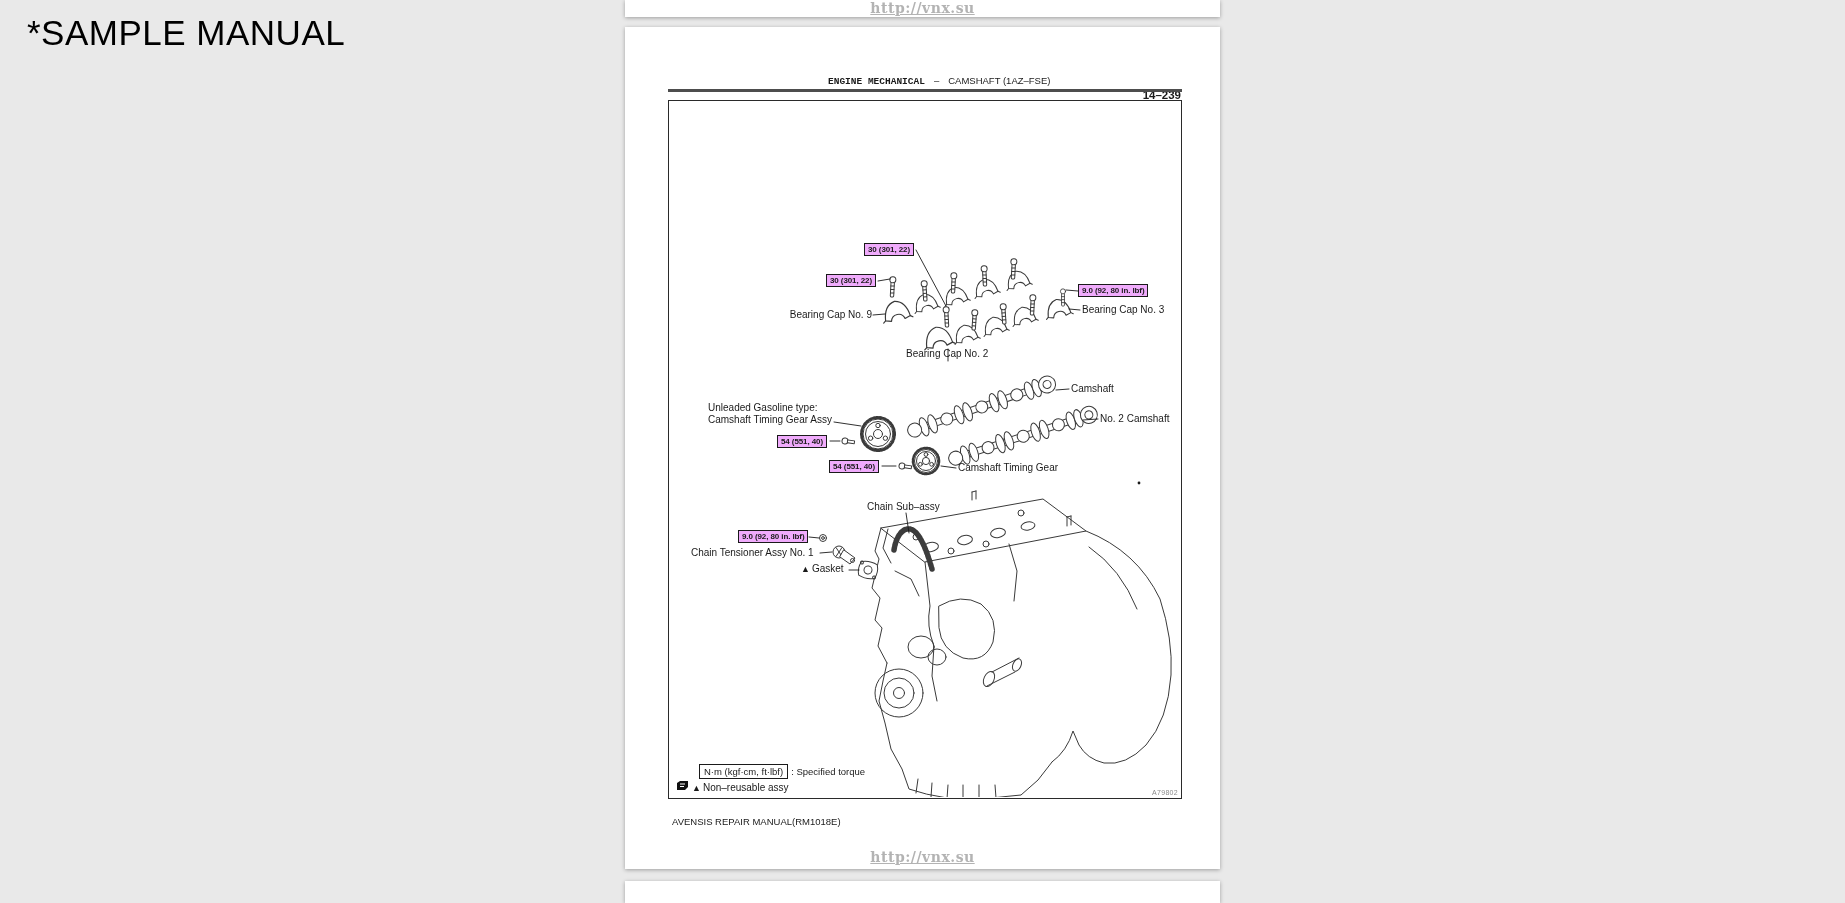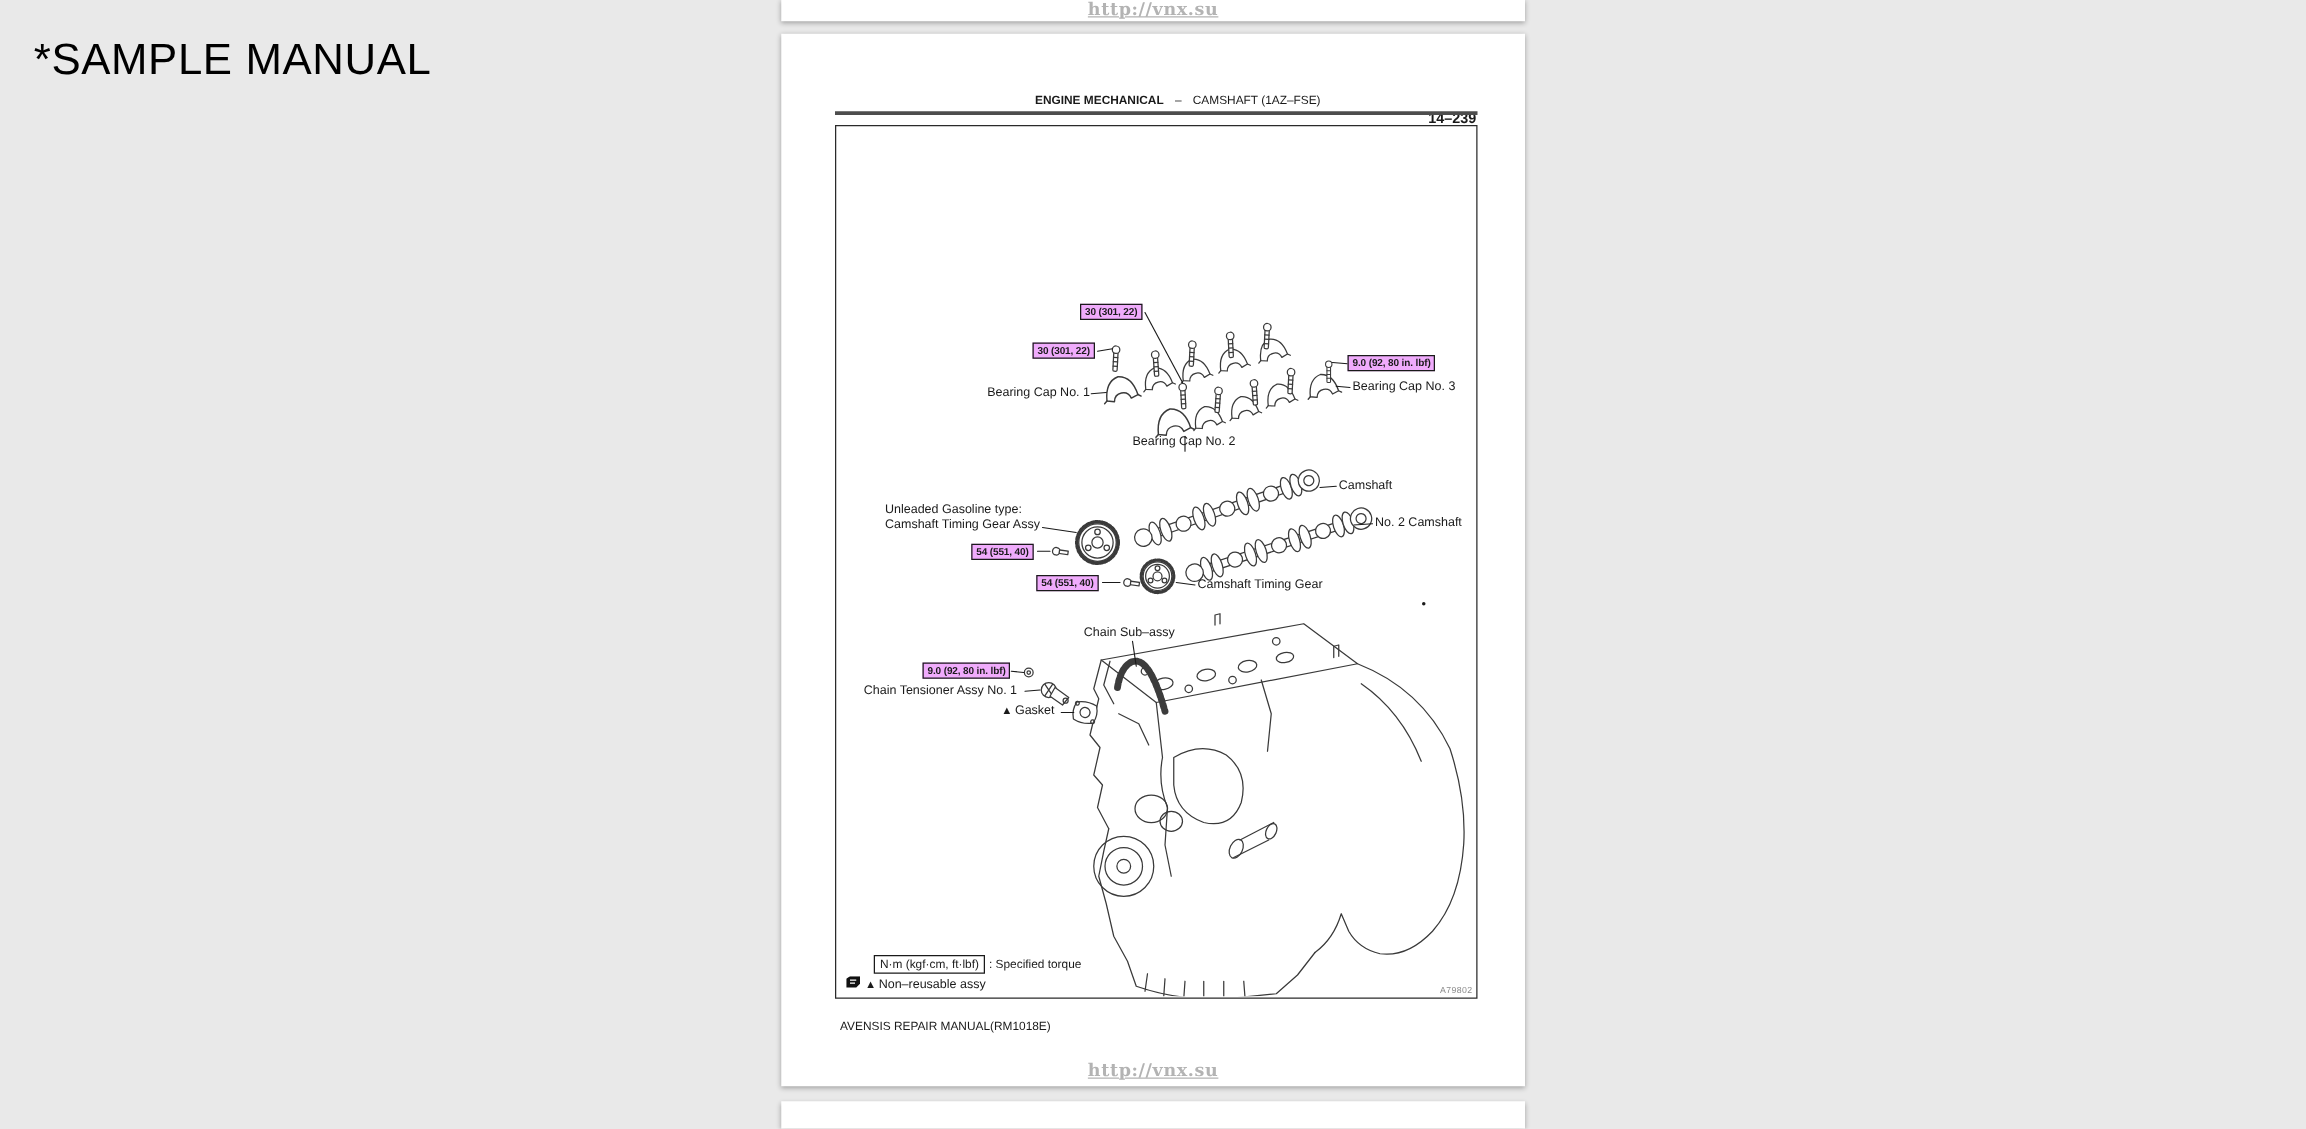--- a/index.html
+++ b/index.html
@@ -12,27 +12,27 @@
   .page-main { top:27px; height:842px; }
   .page-next { top:881px; height:22px; }
 
   .watermark { position:absolute; left:0; right:0; text-align:center;
                font-family:"DejaVu Serif", serif; font-weight:bold; font-size:14px;
                color:#b3b3b3; text-decoration:underline; letter-spacing:.5px; }
   .wm-top { bottom:1px; }
   .wm-bottom { bottom:4px; }
 
   .sample-overlay { position:absolute; left:27px; top:13px; font-size:35px;
-                    letter-spacing:.5px; color:#000;margin-top:15px; }
+                    letter-spacing:.5px; color:#000; }
 
   .page-number { position:absolute; right:39px; top:34px; font-size:11.5px; font-weight:bold;margin-top:28px; }
 
   .header-row { position:absolute; left:203px; top:48px; display:flex; gap:9px;
                 font-size:9.5px; white-space:nowrap; align-items:baseline; }
-  .hdr-bold { font-weight:bold; }
+  .hdr-bold { font-weight:bold;font-family:Liberation Mono, monospace; }
   .header-rule { position:absolute; left:43px; top:62px; width:514px; height:2.5px; background:#4d4d4d; }
 
   .figure-box { position:absolute; left:43px; top:73px; width:514px; height:699px;
                 border:1.5px solid #2a2a2a; background:#fff; }
   .figure-box svg.art { position:absolute; left:0; top:0; }
 
   .lbl { position:absolute; font-size:10px; line-height:1.15; white-space:nowrap; }
   .tq  { position:absolute; font-size:8px; font-weight:bold; letter-spacing:-.1px;
          border:1px solid #1a1a1a; padding:1px 3px; background:#f0abfc; white-space:nowrap; }
   .tri { font-size:9px; margin-right:2px; }
@@ -243,21 +243,21 @@
         </g>
       </svg>
 
       <div class="tq" style="left:195px; top:142px;">30 (301, 22)</div>
       <div class="tq" style="left:157px; top:173px;">30 (301, 22)</div>
       <div class="tq" style="left:409px; top:183px;">9.0 (92, 80 in. lbf)</div>
       <div class="tq" style="left:108px; top:334px;">54 (551, 40)</div>
       <div class="tq" style="left:160px; top:359px;">54 (551, 40)</div>
       <div class="tq" style="left:69px; top:429px;">9.0 (92, 80 in. lbf)</div>
 
-      <div class="lbl" style="left:113px; top:208px; width:90px; text-align:right;">Bearing Cap No. 1</div>
+      <div class="lbl" style="left:113px; top:208px; width:90px; text-align:right;">Bearing Cap No. 9</div>
       <div class="lbl" style="left:413px; top:203px;">Bearing Cap No. 3</div>
       <div class="lbl" style="left:237px; top:247px;">Bearing Cap No. 2</div>
       <div class="lbl" style="left:402px; top:282px;">Camshaft</div>
       <div class="lbl" style="left:431px; top:312px;">No. 2 Camshaft</div>
       <div class="lbl" style="left:39px; top:301px;">
         <div>Unleaded Gasoline type:</div>
         <div>Camshaft Timing Gear Assy</div>
       </div>
       <div class="lbl" style="left:289px; top:361px;">Camshaft Timing Gear</div>
       <div class="lbl" style="left:198px; top:400px;">Chain Sub–assy</div>

